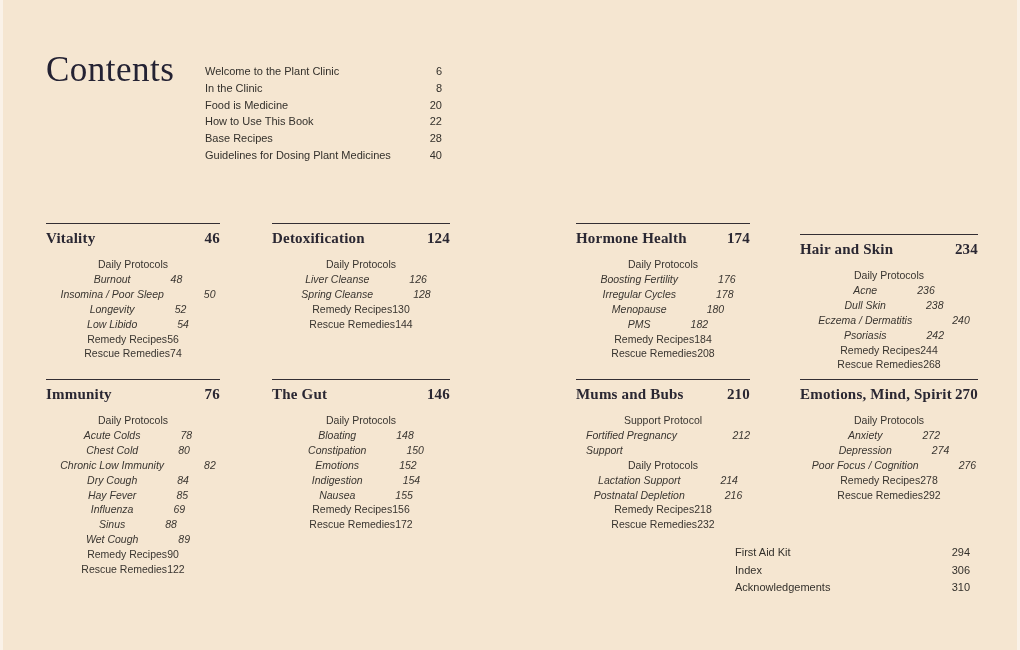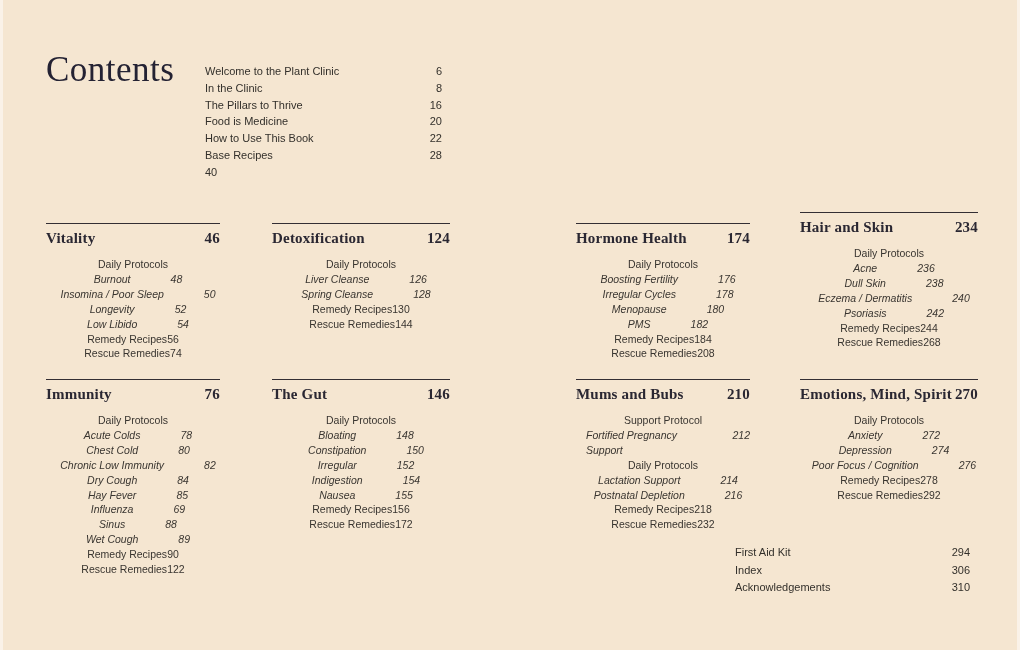--- a/index.html
+++ b/index.html
@@ -38,21 +38,21 @@
   .intro .row {
     display: flex; justify-content: space-between; align-items: flex-start;
     font-size: 11px; line-height: 16.8px; color: #33302b;
   }
 
   
   .section { position: absolute; }
   .section.s0 { left: 46px;  top: 223px; width: 174px; }
   .section.s1 { left: 272px; top: 223px; width: 178px; }
   .section.s2 { left: 576px; top: 223px; width: 174px; }
-  .section.s3 { left: 800px; top: 212px; width: 178px; }
+  .section.s3 { left: 800px; top: 234px; width: 178px; }
   .section.s4 { left: 46px;  top: 379px; width: 174px; }
   .section.s5 { left: 272px; top: 379px; width: 178px; }
   .section.s6 { left: 576px; top: 379px; width: 174px; }
   .section.s7 { left: 800px; top: 379px; width: 178px; }
 
   .sec-head {
     display: flex; justify-content: space-between; align-items: baseline;
     border-top: 1.6px solid #332e33;
     padding-top: 6px;
     margin-bottom: 10px;
@@ -88,36 +88,33 @@
   <div class="intro" id="intro">
       <div class="row">
         <span class="lbl">Welcome to the Plant Clinic</span>
         <span class="num">6</span>
       </div>
       <div class="row">
         <span class="lbl">In the Clinic</span>
         <span class="num">8</span>
       </div>
       <div class="row">
-        <span class="lbl">The Pillars to Thrive</span>
-        <span class="num">16</span>
-      </div>
-      <div class="row">
         <span class="lbl">Food is Medicine</span>
         <span class="num">20</span>
       </div>
       <div class="row">
         <span class="lbl">How to Use This Book</span>
         <span class="num">22</span>
       </div>
       <div class="row">
         <span class="lbl">Base Recipes</span>
         <span class="num">28</span>
       </div>
       <div class="row">
+        <span class="lbl">Guidelines for Dosing Plant Medicines</span>
         <span class="num">40</span>
       </div>
     </div>
   <div id="sections">
       <div class="section s0">
         <div class="sec-head">
           <span>Vitality</span>
           <span class="num">46</span>
         </div>
         <div class="entries">
@@ -315,21 +312,21 @@
           </div>
           <div class="row it sub">
             <span class="lbl">Bloating</span>
             <span class="num">148</span>
           </div>
           <div class="row it sub">
             <span class="lbl">Constipation</span>
             <span class="num">150</span>
           </div>
           <div class="row it sub">
-            <span class="lbl">Irregular</span>
+            <span class="lbl">Emotions</span>
             <span class="num">152</span>
           </div>
           <div class="row it sub">
             <span class="lbl">Indigestion</span>
             <span class="num">154</span>
           </div>
           <div class="row it sub">
             <span class="lbl">Nausea</span>
             <span class="num">155</span>
           </div>

